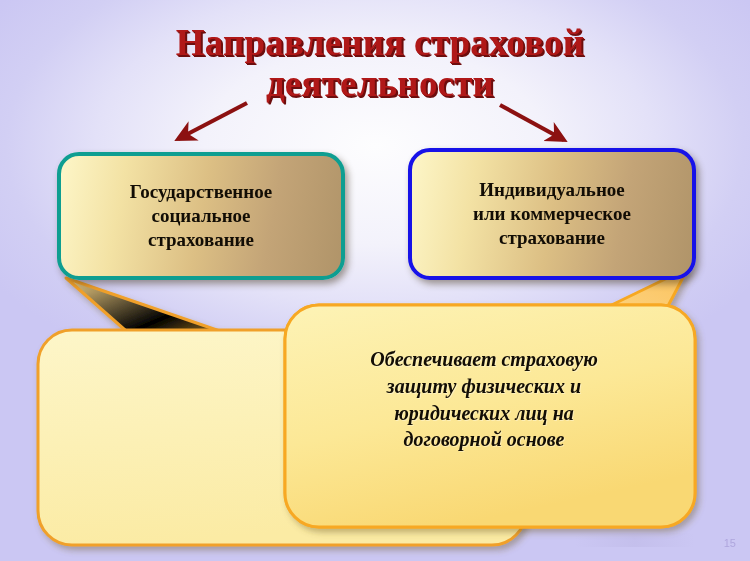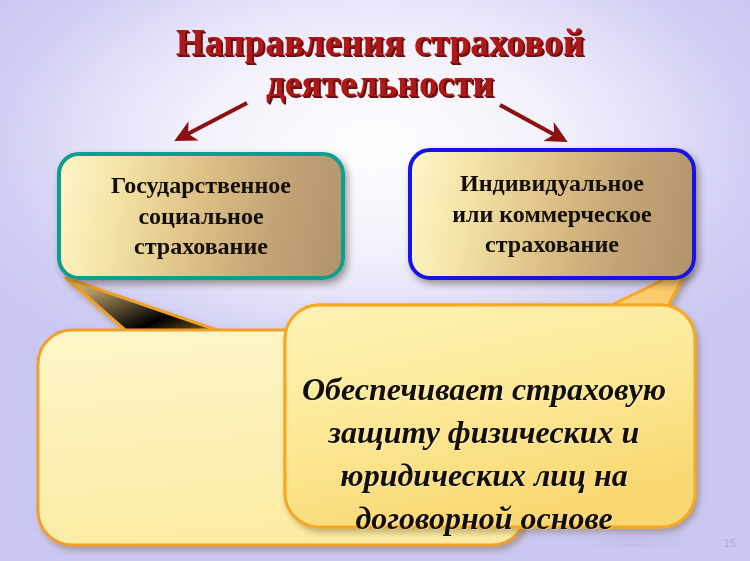--- a/index.html
+++ b/index.html
@@ -55,21 +55,21 @@
   
   .topbox {
     position: absolute;
     border-radius: 22px;
     box-sizing: border-box;
     display: flex;
     align-items: center;
     justify-content: center;
     text-align: center;
     font-weight: bold;
-    font-size: 24px;
+    font-size: 19px;
     line-height: 1.28;
     color: #120d05;
     background: linear-gradient(100deg,
         #fdf6c8 0%,
         #f3e2a4 22%,
         #dcbf84 50%,
         #c3a477 74%,
         #b09469 100%);
     box-shadow: 3px 4px 7px rgba(60,45,20,0.45);
     white-space: pre-line;
@@ -103,23 +103,23 @@
     white-space: pre-line;
     user-select: none;
   }
   #callout-left-text {
     left: 60px;
     top: 322px;
     width: 300px;
   }
   #callout-right-text {
     left: 300px;
-    top: 368px;
+    top: 346px;
     width: 368px;
-    font-size: 32px;
+    font-size: 20px;
     text-shadow: 1px 1px 0 rgba(255,255,255,0.35);
   }
 
   
   .pagenum {
     position: absolute;
     right: 14px;
     bottom: 12px;
     font-size: 11px;
     color: #a59bd6;

